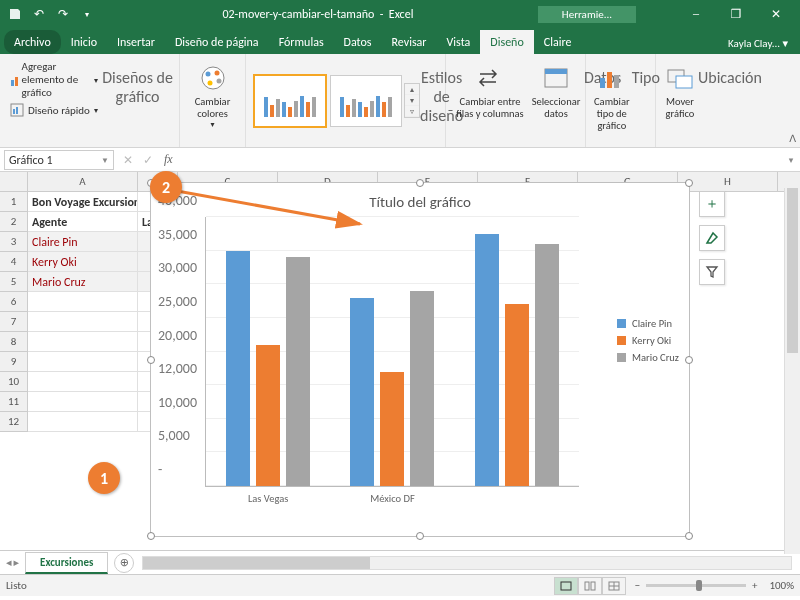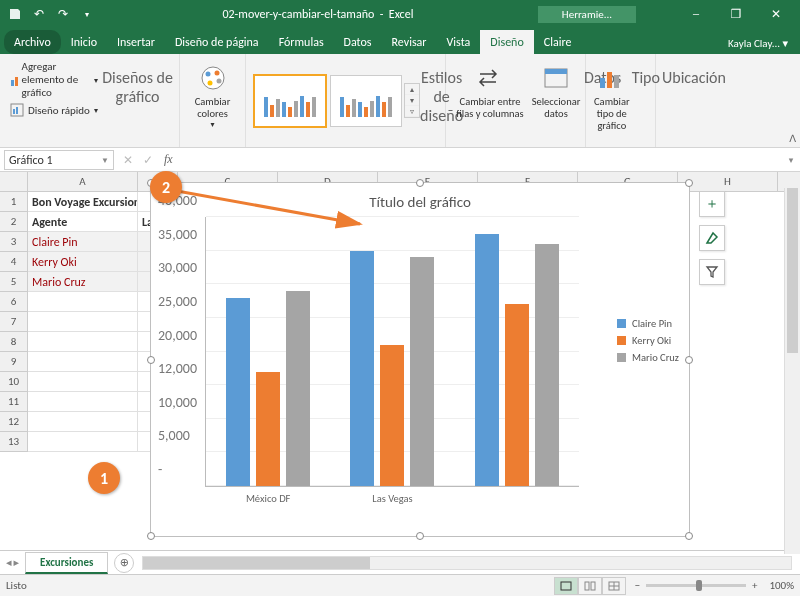--- a/index.html
+++ b/index.html
@@ -257,20 +257,29 @@
             <rect x="9" y="6" width="5" height="16" fill="#ED7D31"></rect>
             <rect x="16" y="9" width="5" height="13" fill="#A5A5A5"></rect>
           </svg>
         </div>
       <span>Cambiar tipo de gráfico</span>
     </div>
     <div class="ribbon-group-label">Tipo</div>
   </div>
 
   <div class="ribbon-group" style="width:64px; border-right:none">
+    <div class="rbtn-large">
+      <div class="ico">
+          <svg width="28" height="24">
+            <rect x="2" y="4" width="16" height="12" fill="none" stroke="#888"></rect>
+            <rect x="10" y="10" width="16" height="12" fill="#fff" stroke="#5B9BD5"></rect>
+          </svg>
+        </div>
+      <span>Mover gráfico</span>
+    </div>
     <div class="ribbon-group-label">Ubicación</div>
   </div>
   <div class="ribbon-collapse">ᐱ</div>
 </div>
 
 <div class="fbar">
   <div class="namebox">
       <span>Gráfico 1</span>
       <span style="font-size:8px;color:#888">▼</span>
     </div>
@@ -344,25 +353,20 @@
         <div class="cell cA"></div>
         <div class="cell cB"></div>
       </div>
     <div class="row">
         <div class="row-h">11</div>
         <div class="cell cA"></div>
         <div class="cell cB"></div>
       </div>
     <div class="row">
         <div class="row-h">12</div>
-        <div class="cell cA"></div>
-        <div class="cell cB"></div>
-      </div>
-    <div class="row">
-        <div class="row-h">13</div>
         <div class="cell cA"></div>
         <div class="cell cB"></div>
       </div>
   </div>
 
   <div class="step-badge" style="left:88px; top:290px">1</div>
   <svg class="arrow-svg" style="left:150px; top:10px" width="250" height="60">
     <defs>
         <marker id="ah" markerWidth="10" markerHeight="10" refX="8" refY="3" orient="auto">
           <path d="M0,0 L0,6 L9,3 z" fill="#ED7D31"></path>
@@ -396,30 +400,30 @@
         <div class="gridline" style="bottom: 62.5%;"></div>
         <div class="ylabel" style="bottom: 62.5%;">25,000</div>
         <div class="gridline" style="bottom: 75%;"></div>
         <div class="ylabel" style="bottom: 75%;">30,000</div>
         <div class="gridline" style="bottom: 87.5%;"></div>
         <div class="ylabel" style="bottom: 87.5%;">35,000</div>
         <div class="gridline" style="bottom: 100%;"></div>
         <div class="ylabel" style="bottom: 100%;">40,000</div>
         <div class="bars">
           <div class="bar-group">
+            <div class="bar b1" style="height: 87.5%;"></div>
+            <div class="bar b2" style="height: 52.5%;"></div>
+            <div class="bar b3" style="height: 85%;"></div>
+            <div class="xlabel">Las Vegas</div>
+          </div>
+          <div class="bar-group">
             <div class="bar b1" style="height: 70%;"></div>
             <div class="bar b2" style="height: 42.5%;"></div>
             <div class="bar b3" style="height: 72.5%;"></div>
             <div class="xlabel">México DF</div>
-          </div>
-          <div class="bar-group">
-            <div class="bar b1" style="height: 87.5%;"></div>
-            <div class="bar b2" style="height: 52.5%;"></div>
-            <div class="bar b3" style="height: 85%;"></div>
-            <div class="xlabel">Las Vegas</div>
           </div>
           <div class="bar-group">
             <div class="bar b1" style="height: 93.75%;"></div>
             <div class="bar b2" style="height: 67.5%;"></div>
             <div class="bar b3" style="height: 90%;"></div>
           </div>
         </div>
       </div>
     <div class="legend" id="legend">
         <div>

